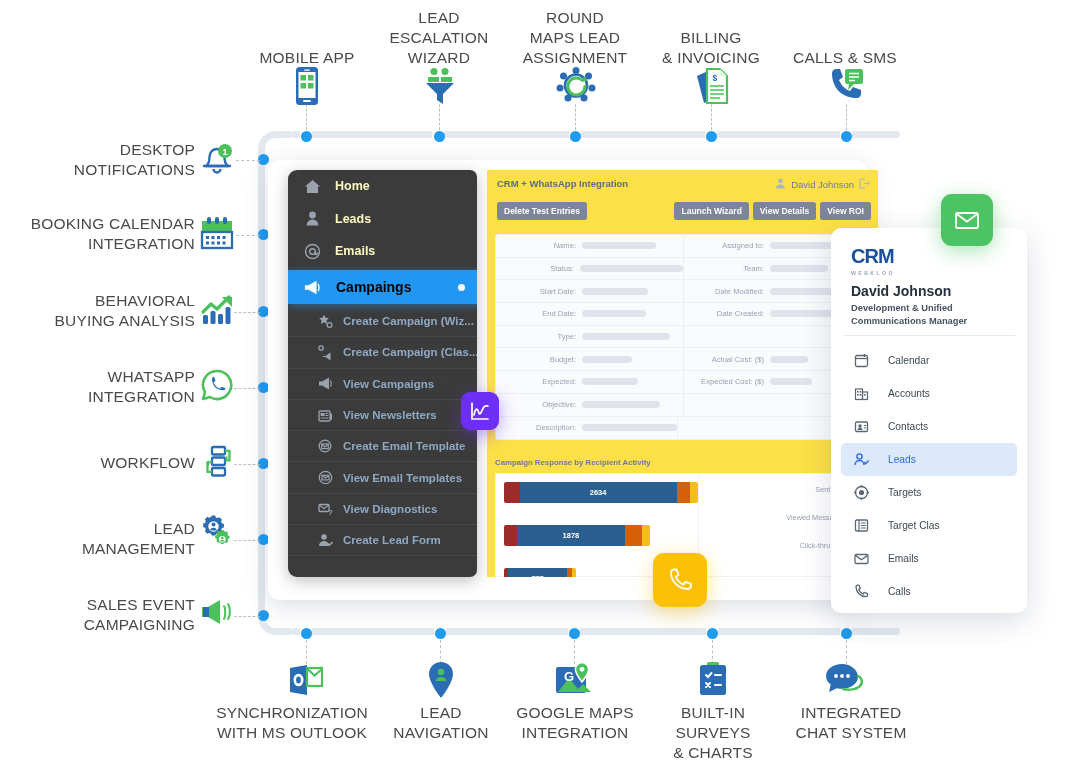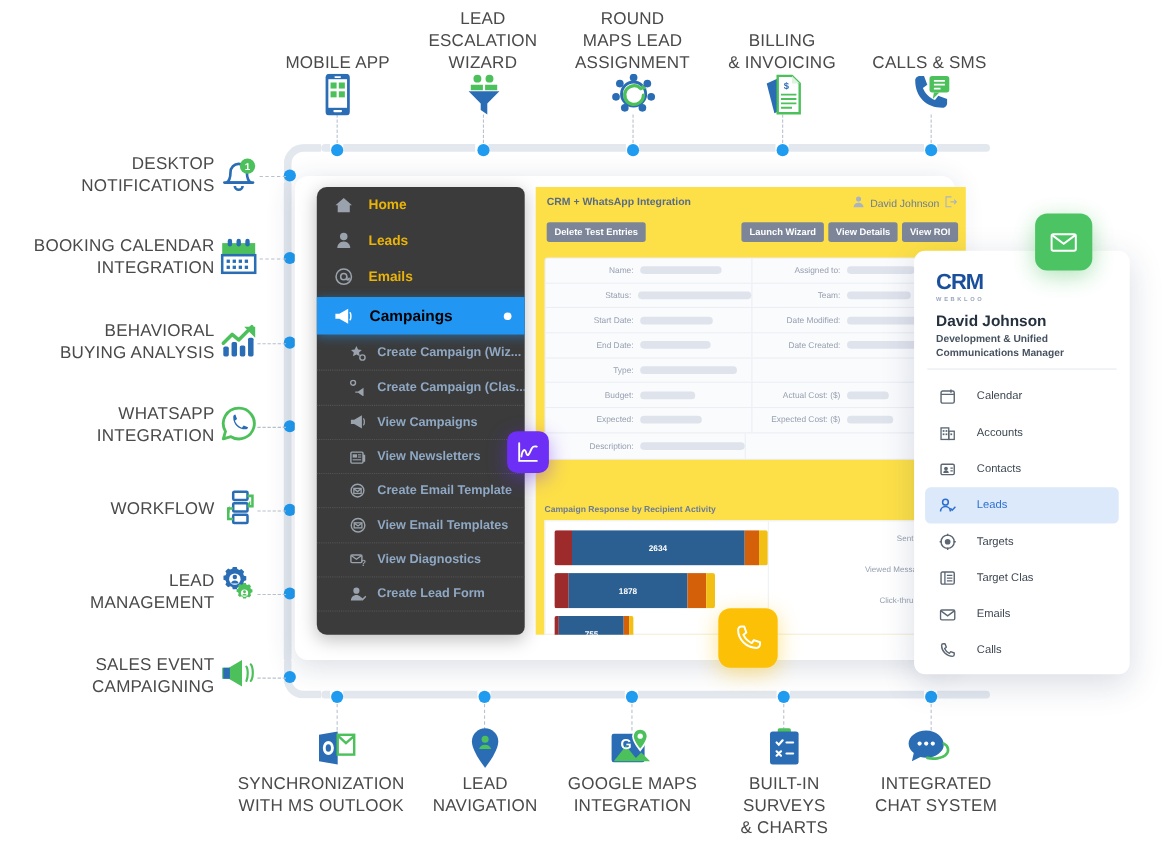--- a/index.html
+++ b/index.html
@@ -31,21 +31,21 @@
   #app { position:absolute; left:268px; top:160px; width:600px; height:440px;
          background:#ffffff; border-radius:12px;
          box-shadow:0 6px 26px rgba(30,50,90,.16); overflow:hidden; }
 
   
   #navdark { position:absolute; left:288px; top:170px; width:189px; height:407px;
              background:#3b3b3b; border-top-left-radius:9px; border-bottom-left-radius:9px;
              border-top-right-radius:7px; border-bottom-right-radius:7px;
              box-shadow:0 4px 16px rgba(0,0,0,.25); overflow:hidden; }
   .nav-top { display:flex; align-items:center; height:32.5px; padding-left:16px; }
-  .nav-top .lbl { font-size:12.5px; font-weight:bold; color:#eab308; margin-left:14px; }
+  .nav-top .lbl { font-size:12.5px; font-weight:bold; color:#fef9c3; margin-left:14px; }
   .nav-ico { width:17px; height:17px; display:flex; align-items:center; justify-content:center;
              color:#9aa3ad; }
   .nav-ico svg { display:block; }
 
   #navActive { position:absolute; left:0; top:100px; width:195px; height:34px;
                background:#2196f3; display:flex; align-items:center; padding-left:16px;
                border-top-right-radius:4px; border-bottom-right-radius:4px;
                box-shadow:0 2px 10px rgba(33,150,243,.5); }
   #navActive .lbl { font-size:14px; font-weight:bold; color:#000000; margin-left:15px; }
   #navActive .pip { position:absolute; right:18px; width:7px; height:7px; border-radius:50%; background:#fff; }
@@ -77,21 +77,21 @@
   .fcellR { width:50%; display:flex; align-items:center; }
   .flab { font-size:7.6px; color:#97a0b0; text-align:right; width:86px; padding-right:6px; }
   .fval { height:7px; border-radius:4px; background:#dfe3ec; }
 
   #chartTitle { position:absolute; left:8px; top:288px; font-size:7.8px; font-weight:bold;
                 color:#6b7b95; }
   #chartBox { position:absolute; left:8px; top:303px; width:378px; height:104px;
               background:#fff; border:1px solid #f0f1f5; display:flex; }
   #bars { width:54%; padding:8px 0 0 8px; border-right:1px solid #f0f1f5; }
   #legend { width:46%; padding:11px 10px 0 0; text-align:right; }
-  .bar { height:32px; display:flex; border-radius:2px; overflow:hidden; margin-bottom:7px;
+  .bar { height:21px; display:flex; border-radius:2px; overflow:hidden; margin-bottom:22px;
          position:relative; }
   .seg-a { background:#9e2b2b; }
   .seg-b { background:#2c5f91; flex:1; display:flex; align-items:center; justify-content:center; }
   .seg-c { background:#d4600a; }
   .seg-d { background:#f2c015; }
   .bar .num { font-size:7.5px; font-weight:bold; color:#fff; }
   .leg { font-size:7.3px; color:#97a0b0; margin-bottom:19px; }
   .leg b { color:#4a5568; }
 
   
@@ -647,20 +647,27 @@
             <span class="flab">Expected:</span>
             <span class="fval" style="width:56px"></span>
           </div>
           <div class="fcellR">
             <span class="flab">Expected Cost: ($)</span>
             <span class="fval" style="width:42px"></span>
           </div>
         </div>
       <div class="frow">
           <div class="fcellL">
+            <span class="flab">Objective:</span>
+            <span class="fval" style="width:78px"></span>
+          </div>
+          <div class="fcellR"></div>
+        </div>
+      <div class="frow">
+          <div class="fcellL">
             <span class="flab">Description:</span>
             <span class="fval" style="width:95px"></span>
           </div>
           <div class="fcellR"></div>
         </div>
     </div>
 
     <div id="chartTitle">Campaign Response by Recipient Activity</div>
 
     <div id="chartBox">

